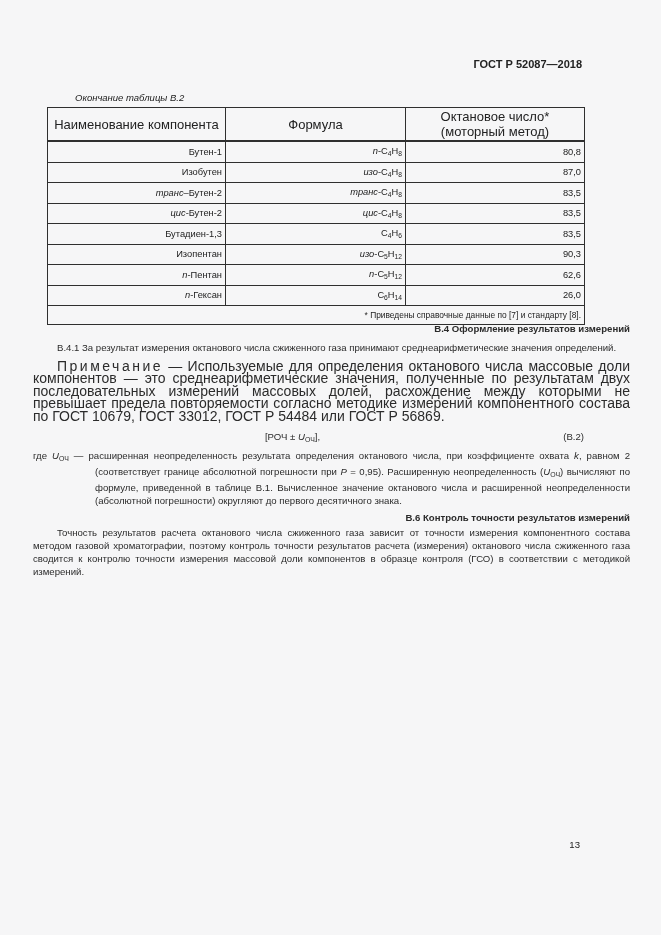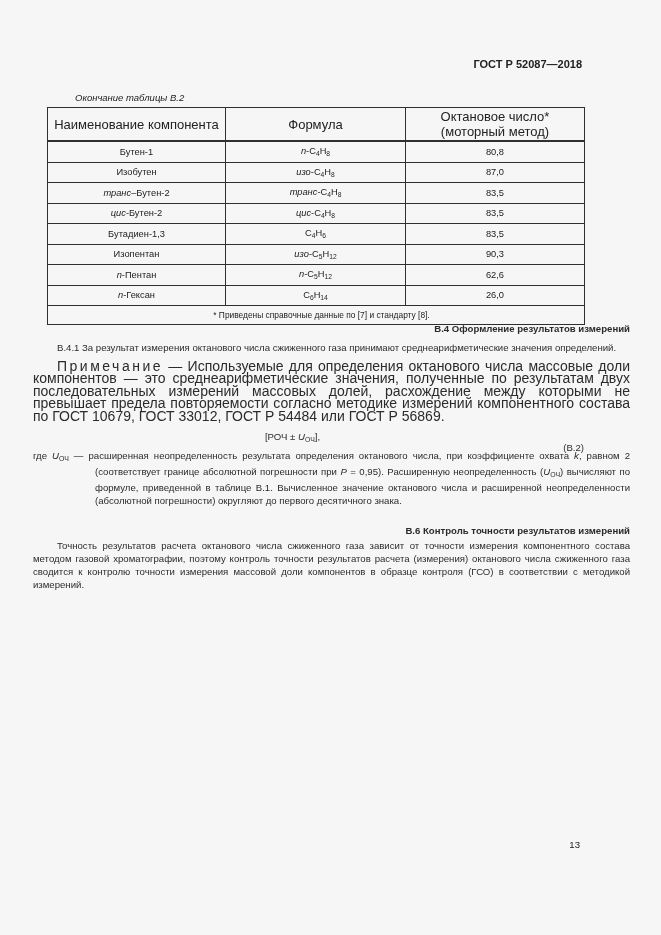--- a/index.html
+++ b/index.html
@@ -30,23 +30,23 @@
   }
   table.octane th, table.octane td{
     border:1px solid #2f2f2f;
     text-align:center;vertical-align:middle;
     padding:1px 3px;
   }
   table.octane th{
     font-size:13px;font-weight:normal;height:20px;
     border-bottom:2.5px solid #2f2f2f;
   }
-  table.octane td{height:17.5px;}
+  table.octane td{height:17.5px;text-align:right;}
   table.octane td.footnote{
-    text-align:center;font-size:8.4px;height:16px;
+    text-align:right;font-size:8.4px;height:16px;
     padding-left:14px;
   }
   col.c1{width:178px;} col.c2{width:180px;} col.c3{width:179px;}
 
   .text-block{
     position:absolute;top:316px;left:33px;width:597px;
     font-size:9.6px;line-height:13px;text-align:justify;
   }
   .heading{
     font-weight:bold;text-indent:24px;text-align:right;
@@ -57,27 +57,27 @@
     font-size:14px;line-height:12.4px;margin:0;text-indent:24px;
   }
   .note-label{letter-spacing:2.5px;}
   .formula-row{
     position:relative;height:14px;margin-top:8px;
   }
   .formula-center{
     position:absolute;left:-39px;width:100%;text-align:center;
   }
   .formula-number{
-    position:absolute;right:46px;top:11px;
+    position:absolute;right:46px;top:0;
   }
   .where-para{
     margin:0;padding-left:62px;text-indent:-62px;
   }
   .mt6{margin-top:6px;} .mt7{margin-top:7px;}
-  .mt5{margin-top:5px;} .mt4{margin-top:17px;} .mt2{margin-top:2px;}
+  .mt5{margin-top:5px;} .mt4{margin-top:4px;} .mt2{margin-top:2px;}
 
   .tk-i{font-style:italic;}
   .tk-s{font-size:0.72em;vertical-align:-2px;}
   .tk-n{}
 
   .page-number{
     position:absolute;top:839px;left:0;width:580px;
     text-align:right;font-size:9.6px;color:#222;
   }
 </style>

